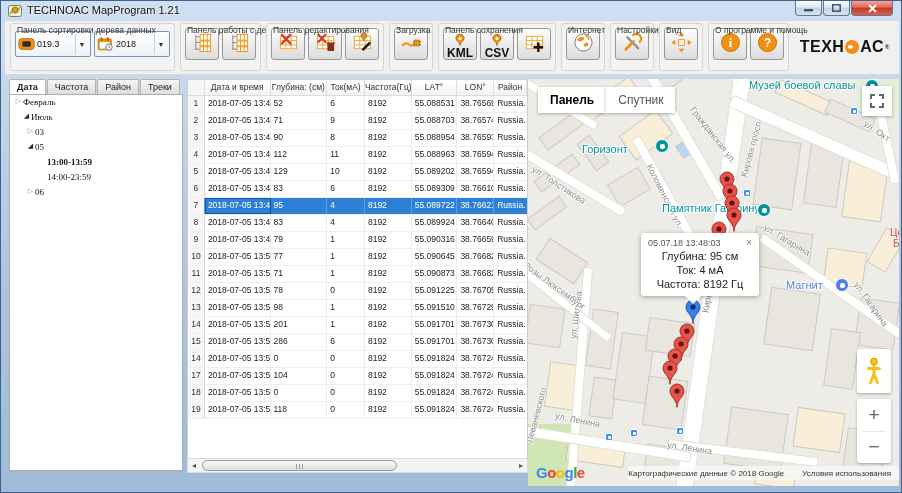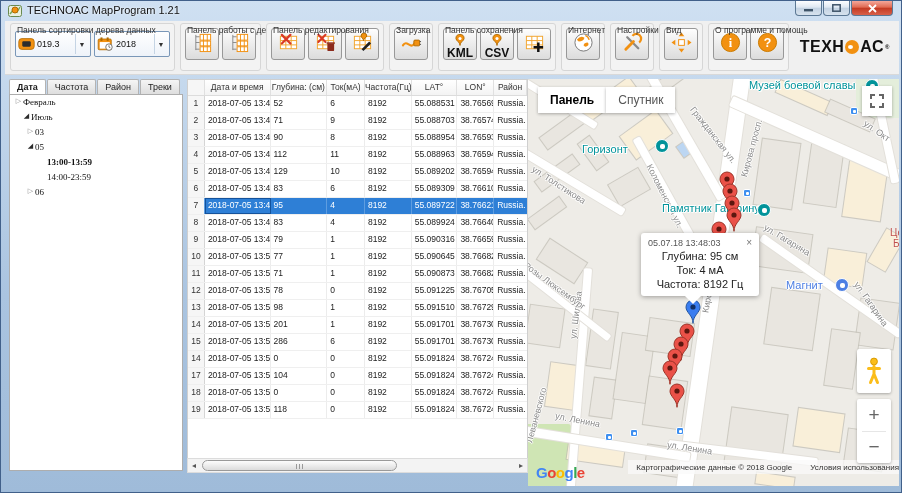--- a/index.html
+++ b/index.html
@@ -94,22 +94,22 @@
   .mtbtn.active { font-weight:bold; color:#000; }
   .fullscreen { position:absolute; right:7px; top:7px; width:30px; height:30px; background:#fff; box-shadow:0 1px 3px rgba(0,0,0,.3);
                 display:flex; align-items:center; justify-content:center; z-index:8; cursor:pointer; }
   .pegbox { position:absolute; right:8px; top:270px; width:34px; height:44px; background:#fff; border-radius:2px;
             box-shadow:0 1px 3px rgba(0,0,0,.3); display:flex; align-items:center; justify-content:center; z-index:8; cursor:grab; }
   .zoombox { position:absolute; right:8px; top:320px; width:34px; height:64px; background:#fff; border-radius:2px;
              box-shadow:0 1px 3px rgba(0,0,0,.3); z-index:8; display:flex; flex-direction:column; }
   .zbtn { flex:1; display:flex; align-items:center; justify-content:center; font-size:19px; color:#666; cursor:pointer; }
   .zdiv { height:1px; background:#e6e6e6; margin:0 5px; }
   .glogo { position:absolute; left:8px; bottom:5px; font-size:15px; font-weight:bold; letter-spacing:-.5px; z-index:8;margin-top:28px; }
-  .attrib { position:absolute; right:0; bottom:12px; left:100px; height:14px; background:rgba(250,250,250,.75); z-index:7;
-            display:flex; align-items:center; justify-content:flex-end; gap:18px; font-size:8px; color:#333; padding-right:0; }
+  .attrib { position:absolute; right:0; bottom:6px; left:100px; height:14px; background:rgba(250,250,250,.75); z-index:7;
+            display:flex; align-items:center; justify-content:flex-end; gap:18px; font-size:8px; color:#333; padding-right:8px; }
   .attrib .terms { cursor:pointer; }
   .redlbl { position:absolute; font-size:10px; color:#c0504d; font-weight:500; text-shadow:0 0 2px #fff; }
 </style>
 </head>
 <body>
 
 <div class="win">
 
   <div class="titlebar">
     <svg class="title-ico" viewBox="0 0 14 14">

